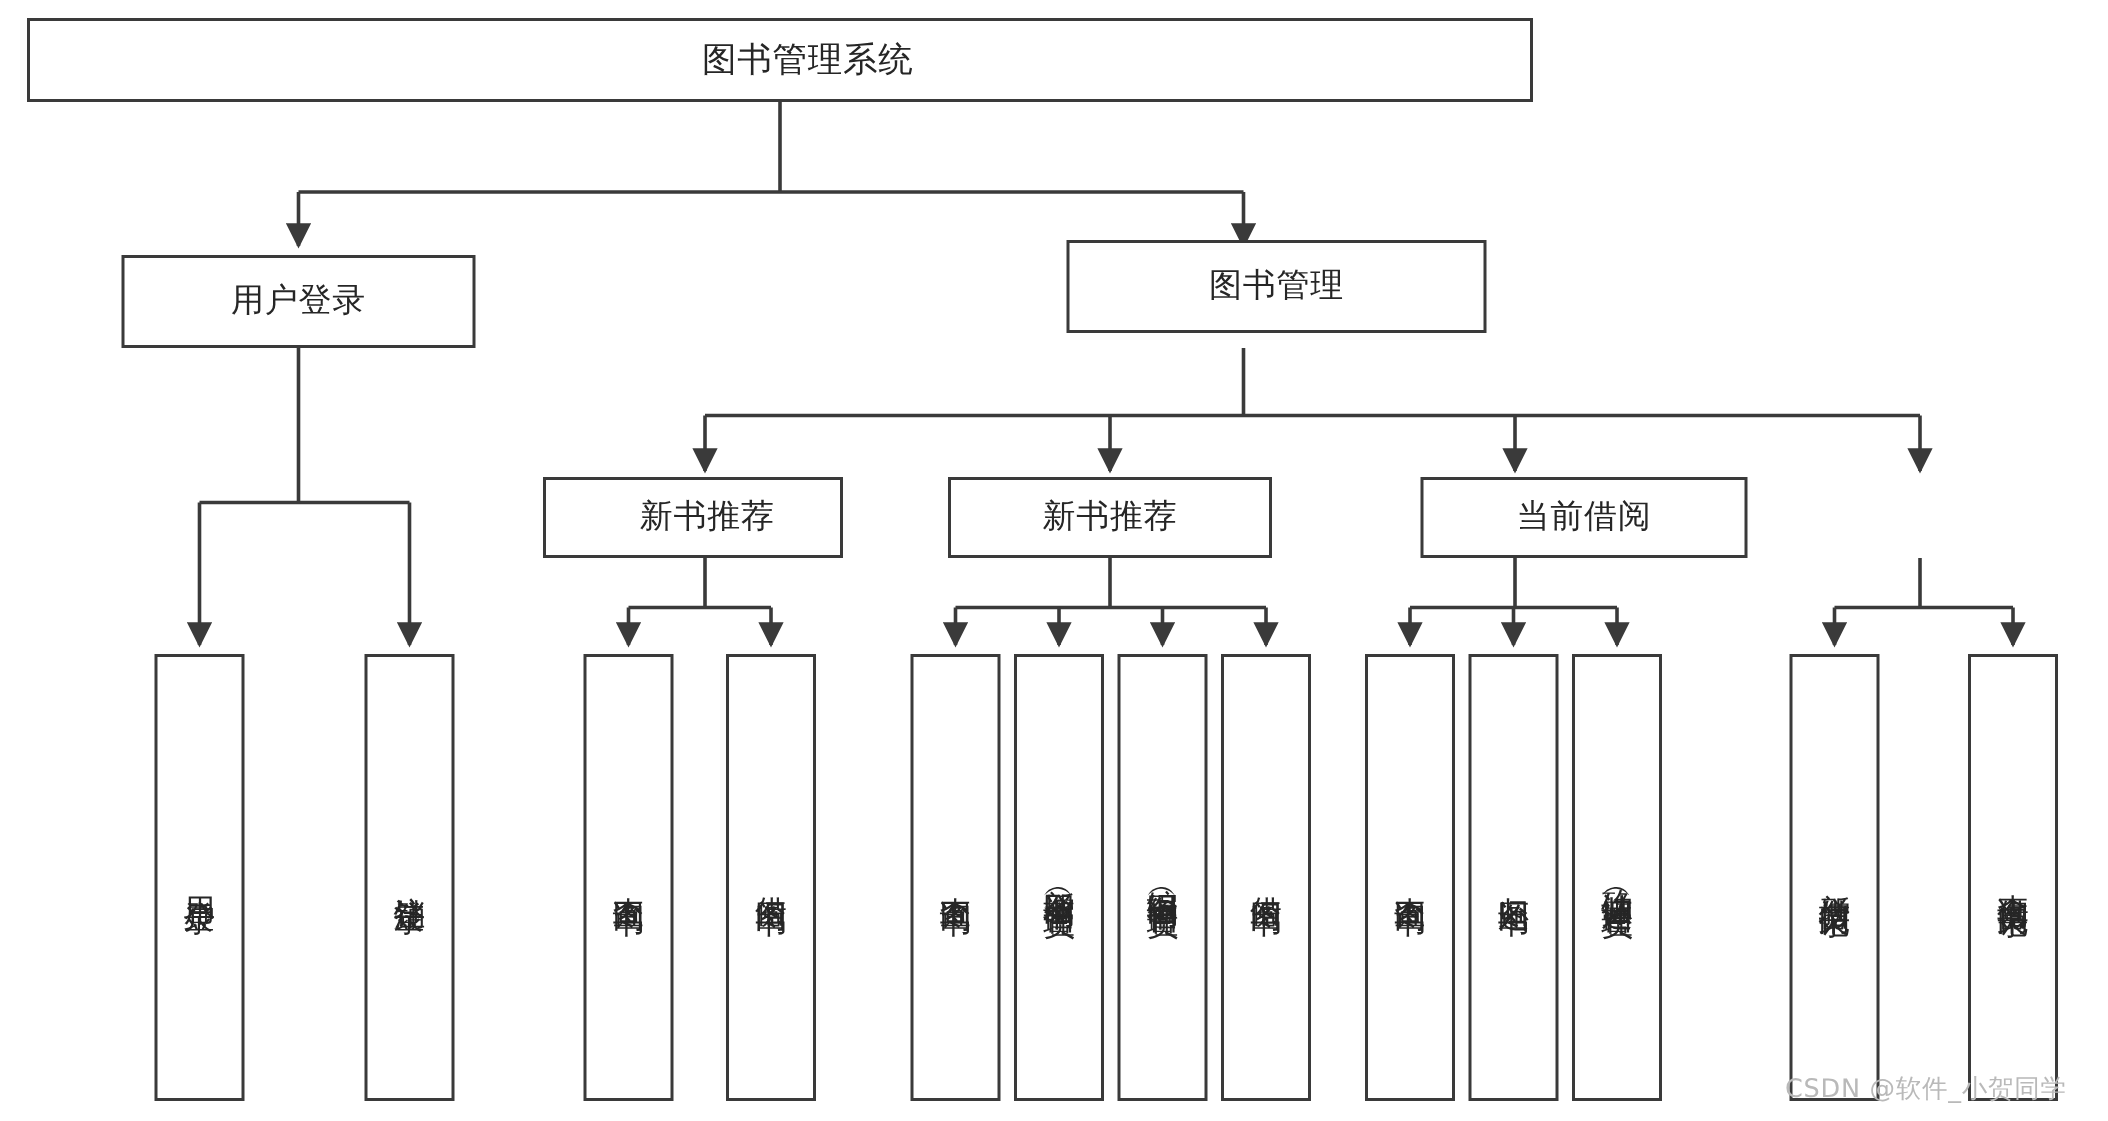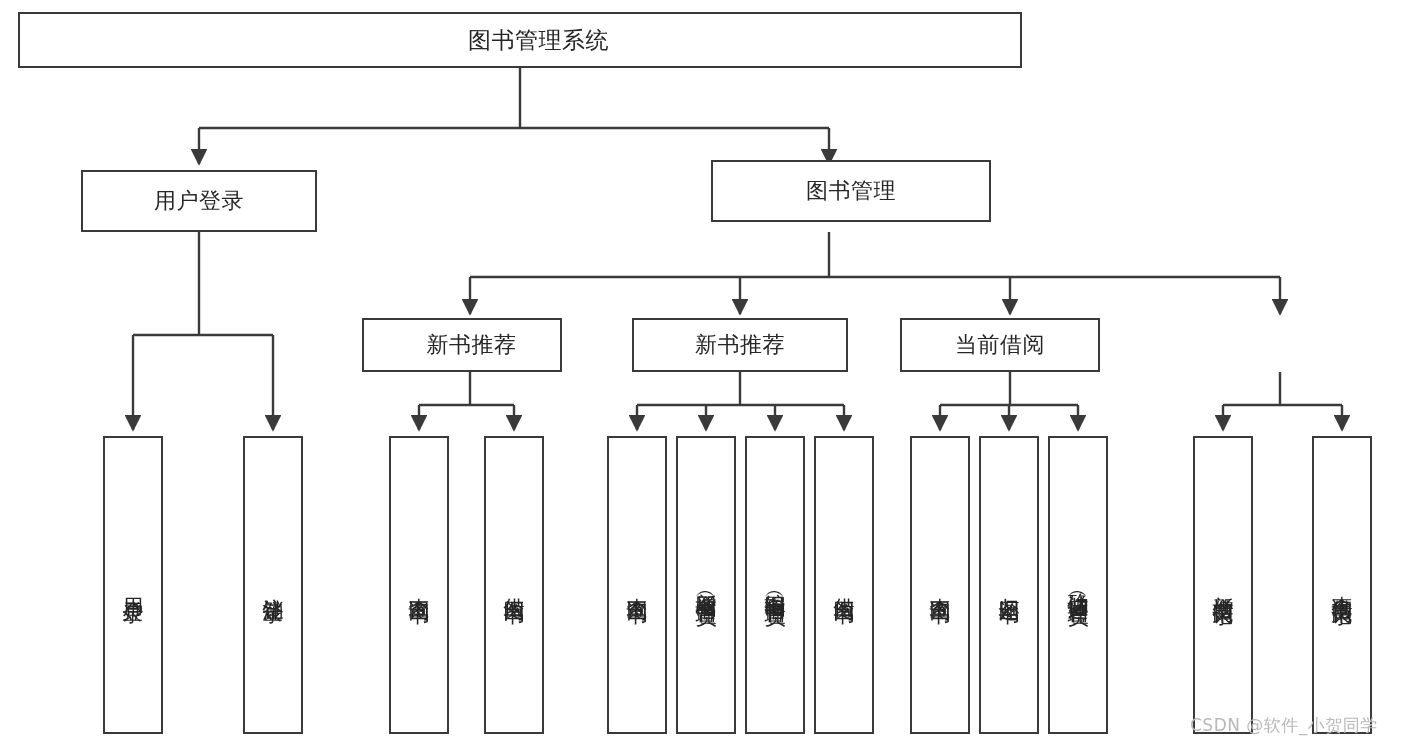--- a/index.html
+++ b/index.html
@@ -136,21 +136,21 @@
   <div class="node horiz" style="left:711px; top:160px; width:280px; height:62px;">
     <span class="label">图书管理</span>
   </div>
 
   <div class="node horiz" style="left:362px; top:318px; width:200px; height:54px;padding-left:19px;">
     <span class="label">新书推荐</span>
   </div>
   <div class="node horiz" style="left:632px; top:318px; width:216px; height:54px;">
     <span class="label">新书推荐</span>
   </div>
-  <div class="node horiz" style="left:900px; top:318px; width:200px; height:54px;align-items:center;">
+  <div class="node horiz" style="left:947px; top:318px; width:218px; height:54px;align-items:center;">
     <span class="label">当前借阅</span>
   </div>
 
   <div class="node vert" style="left:103px; top:436px; width:60px; height:298px;">
     <span class="label">用户登录</span>
   </div>
   <div class="node vert" style="left:243px; top:436px; width:60px; height:298px;">
     <span class="label">注销登录</span>
   </div>
 

